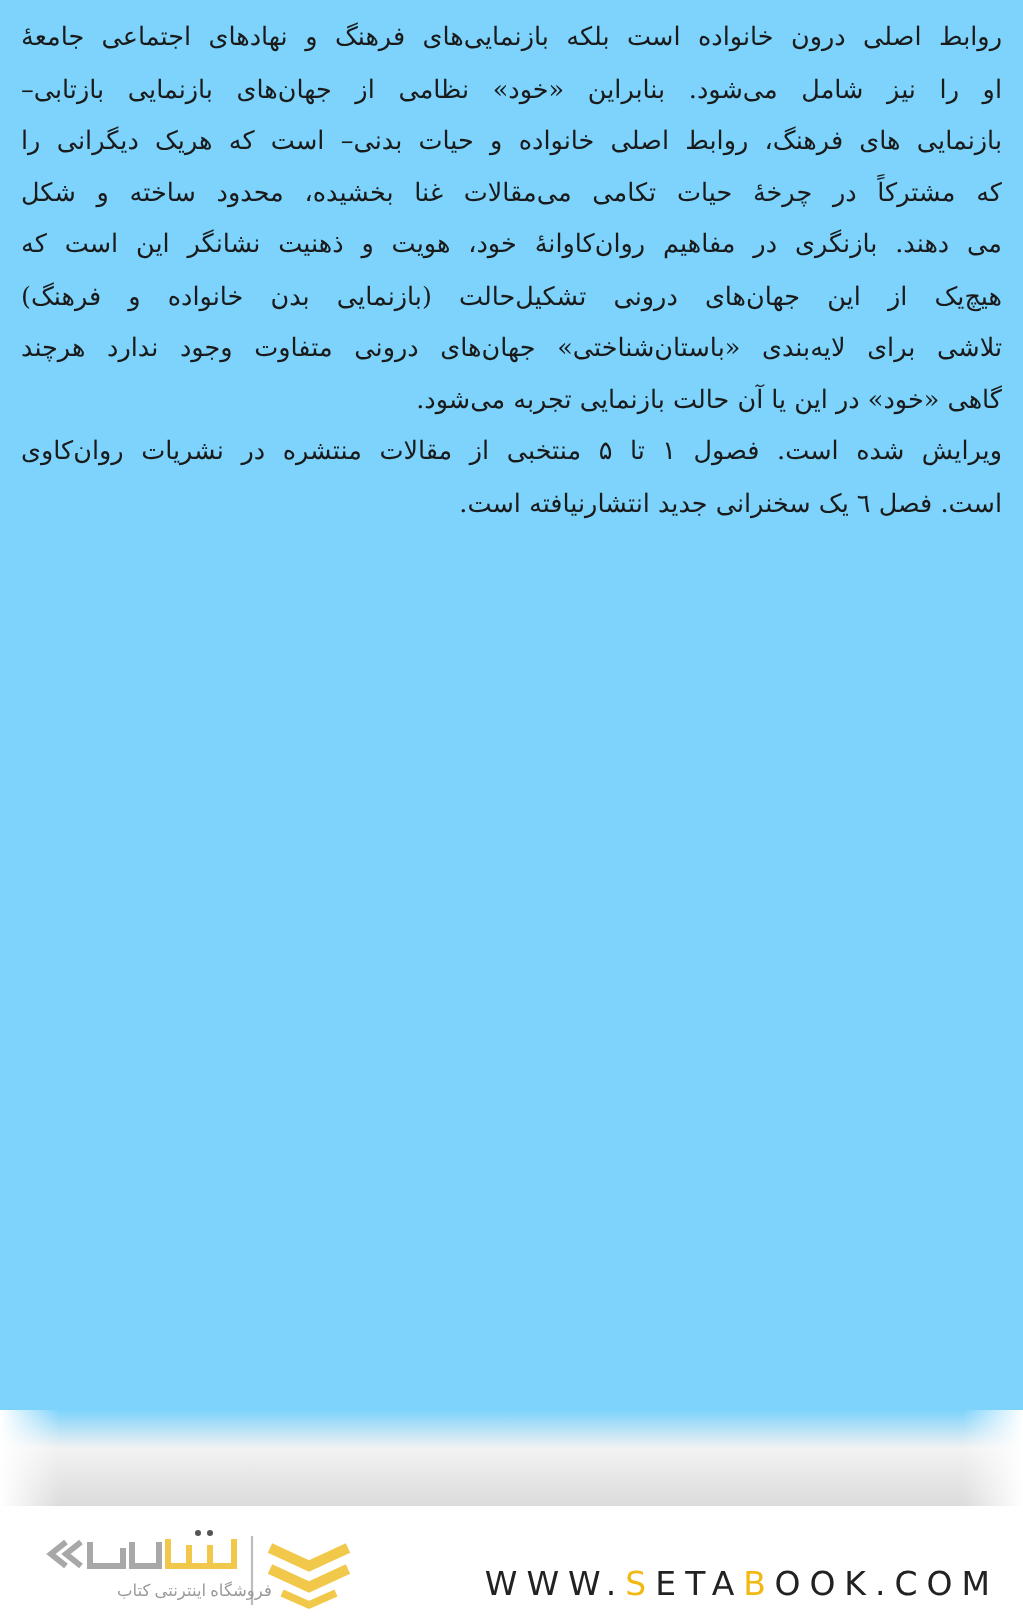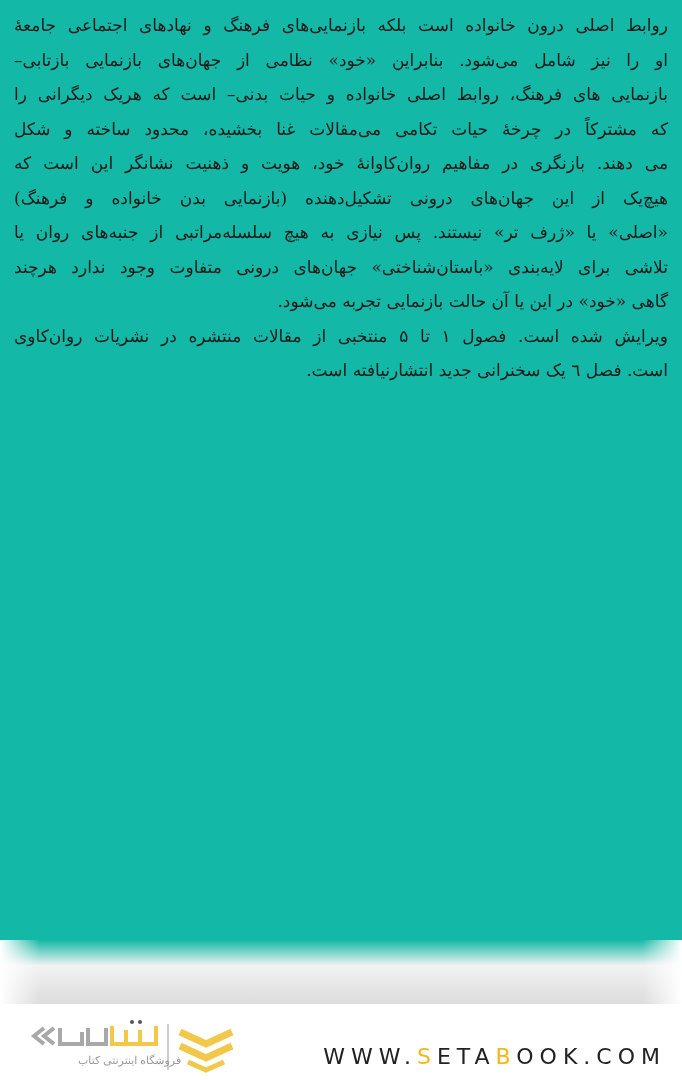--- a/index.html
+++ b/index.html
@@ -4,21 +4,21 @@
 <style>
   html, body { margin: 0; padding: 0; }
   body {
     width: 682px; height: 1080px; overflow: hidden;
     background: #ffffff; position: relative;
     font-family: "DejaVu Serif", "Liberation Serif", serif;
     color: #1a1a1a;
   }
   .page {
     position: absolute; left: 0; top: 0; width: 682px; height: 1004px;
-    background: #14b8a6;
+    background: #7dd3fc;
   }
   .text-block {
     position: absolute; left: 14px; right: 14px; top: 8px;
     direction: rtl; text-align: justify; text-align-last: right;
     font-size: 17px; line-height: 34.5px;
   }
   .text-block p { margin: 0; }
   .line { display: block; white-space: nowrap; text-align: justify; text-align-last: justify; }
   .line.last { text-align-last: right; }
   .shadow {
@@ -53,22 +53,21 @@
 <body>
 
 <div class="page">
   <div class="text-block">
     <p>
       <span class="line">روابط اصلی درون خانواده است بلکه بازنمایی‌های فرهنگ و نهادهای اجتماعی جامعهٔ</span>
       <span class="line">او را نیز شامل می‌شود. بنابراین «خود» نظامی از جهان‌های بازنمایی بازتابی–</span>
       <span class="line">بازنمایی های فرهنگ، روابط اصلی خانواده و حیات بدنی– است که هریک دیگرانی را</span>
       <span class="line">که مشترکاً در چرخهٔ حیات تکامی می‌مقالات غنا بخشیده، محدود ساخته و شکل</span>
       <span class="line">می دهند. بازنگری در مفاهیم روان‌کاوانهٔ خود، هویت و ذهنیت نشانگر این است که</span>
-      <span class="line">هیچ‌یک از این جهان‌های درونی تشکیل‌دهنده (بازنمایی بدن خانواده و فرهنگ)</span>
-      <span class="line">«اصلی» یا «ژرف تر» نیستند. پس نیازی به هیچ سلسله‌مراتبی از جنبه‌های روان یا</span>
+      <span class="line">هیچ‌یک از این جهان‌های درونی تشکیل‌حالت (بازنمایی بدن خانواده و فرهنگ)</span>
       <span class="line">تلاشی برای لایه‌بندی «باستان‌شناختی» جهان‌های درونی متفاوت وجود ندارد هرچند</span>
       <span class="line last">گاهی «خود» در این یا آن حالت بازنمایی تجربه می‌شود.</span>
     </p>
     <p>
       <span class="line">ویرایش شده است. فصول ۱ تا ۵ منتخبی از مقالات منتشره در نشریات روان‌کاوی</span>
       <span class="line last">است. فصل ٦ یک سخنرانی جدید انتشارنیافته است.</span>
     </p>
   </div>
   <div class="shadow"></div>
 </div>

